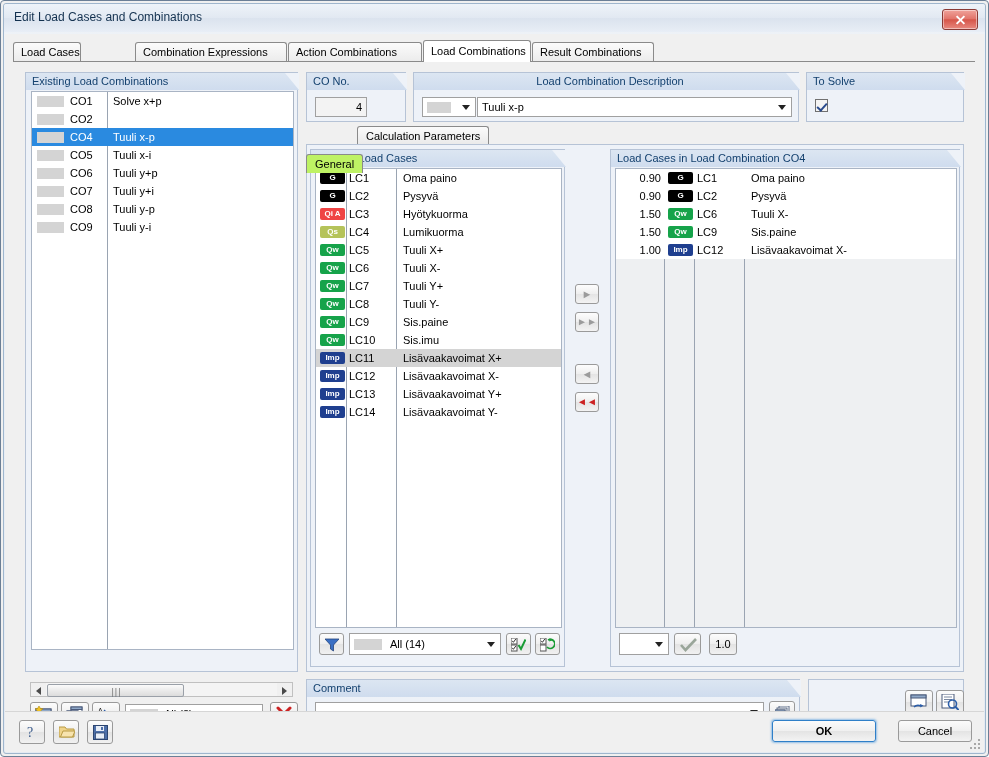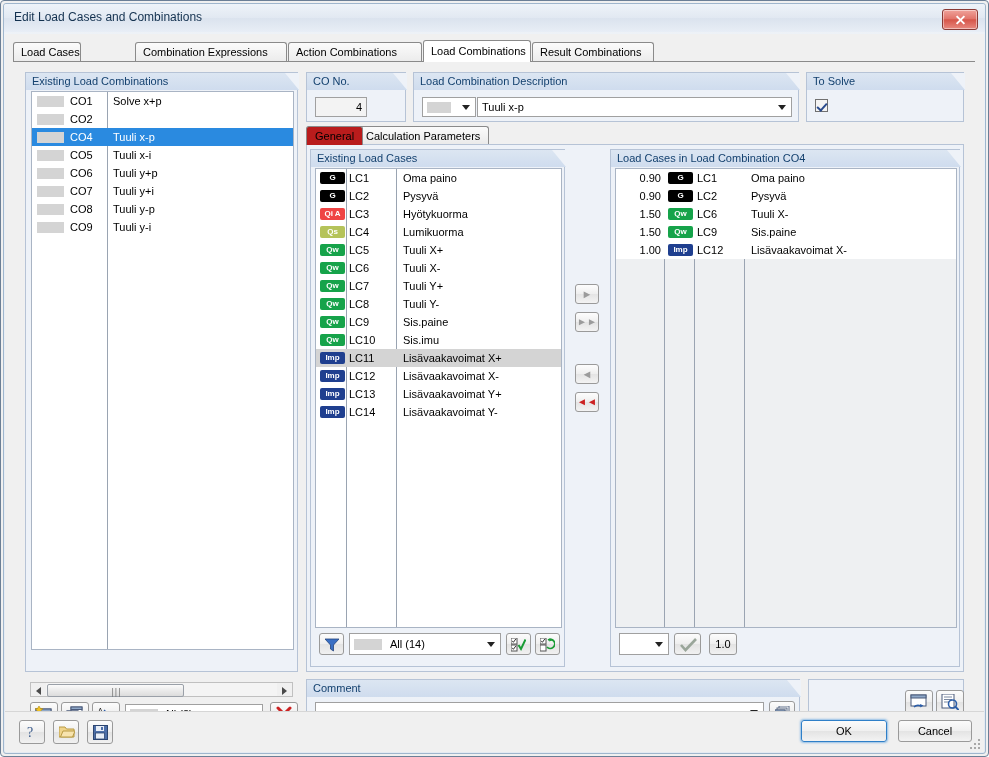--- a/index.html
+++ b/index.html
@@ -330,21 +330,21 @@
     box-sizing: border-box;
     padding: 3px 8px 0 8px;
     font-size: 11px;
     border: 1px solid #8a8a8a;
     border-bottom: none;
     border-top-left-radius: 3px; border-top-right-radius: 3px;
     background: linear-gradient(180deg,#fbfbfb 0%, #e9e9e9 100%);
     cursor: pointer;
     white-space: nowrap;
   }
-  .itab.active { background: #b91c1c; z-index: 3; }
+  .itab.active { background: #bef264; z-index: 3; margin-top: 28px; }
 </style>
 </head>
 <body>
 
 <div class="window">
   <div class="win-outline"></div>
 
   <div class="titlebar">
     <div class="title-text">Edit Load Cases and Combinations</div>
     <div class="close-btn"></div>
@@ -473,21 +473,21 @@
         <path d="M2 2 L14 14 M14 2 L2 14" stroke="#cc2222" stroke-width="3" stroke-linecap="round"></path>
       </svg>
     </div>
 
     <div class="group" style="left:301px; top:38px; width:100px; height:50px;">
       <div class="gcap" style="width:100px;">CO No.</div>
       <div class="tfield right" style="left:8px; top:24px; width:52px; height:20px; background:#f3f3f3;">4</div>
     </div>
 
     <div class="group" style="left:408px; top:38px; width:386px; height:50px;">
-      <div class="gcap" style="width:386px;">Load Combination Description</div>
+      <div class="gcap" style="width:386px;text-align:center;">Load Combination Description</div>
       <div class="combo" style="left:8px; top:24px; width:50px; height:20px; padding-left:34px;">
         <span class="cswatch" style="width:24px;"></span>
         <span class="arrow"></span>
       </div>
       <div class="combo" style="left:63px; top:24px; width:315px; height:20px;">
         <span>Tuuli x-p</span>
         <span class="arrow"></span>
       </div>
     </div>
 
@@ -772,21 +772,21 @@
     </div>
     <div class="icobtn" style="left:82px; top:8px; width:26px; height:24px;">
       <svg width="15" height="15" viewBox="0 0 15 15" style="position:absolute;left:5px;top:4px;">
         <rect x="0.5" y="0.5" width="14" height="14" fill="#4e6fa8" stroke="#2c4570" stroke-width="1"></rect>
         <rect x="3" y="1" width="8" height="5" fill="#e8eef7"></rect>
         <rect x="8" y="2" width="2" height="3" fill="#4e6fa8"></rect>
         <rect x="2.5" y="8" width="9" height="6" fill="#e8eef7" stroke="#2c4570" stroke-width="0.8"></rect>
       </svg>
     </div>
 
-    <div class="dlgbtn default" style="right:97px; top:8px; width:86px;">OK</div>
+    <div class="dlgbtn default" style="right:108px; top:8px; width:104px;font-weight:bold;">OK</div>
     <div class="dlgbtn" style="right:12px; top:8px; width:74px;">Cancel</div>
 
     <div class="resize-grip">
       <i style="right:0; bottom:0;"></i>
       <i style="right:4px; bottom:0;"></i>
       <i style="right:8px; bottom:0;"></i>
       <i style="right:0; bottom:4px;"></i>
       <i style="right:4px; bottom:4px;"></i>
       <i style="right:0; bottom:8px;"></i>
     </div>

